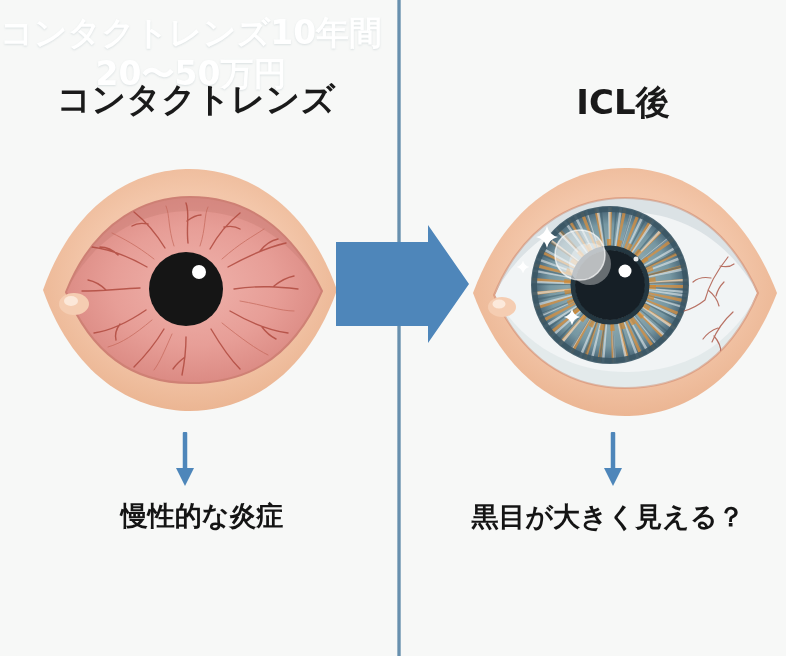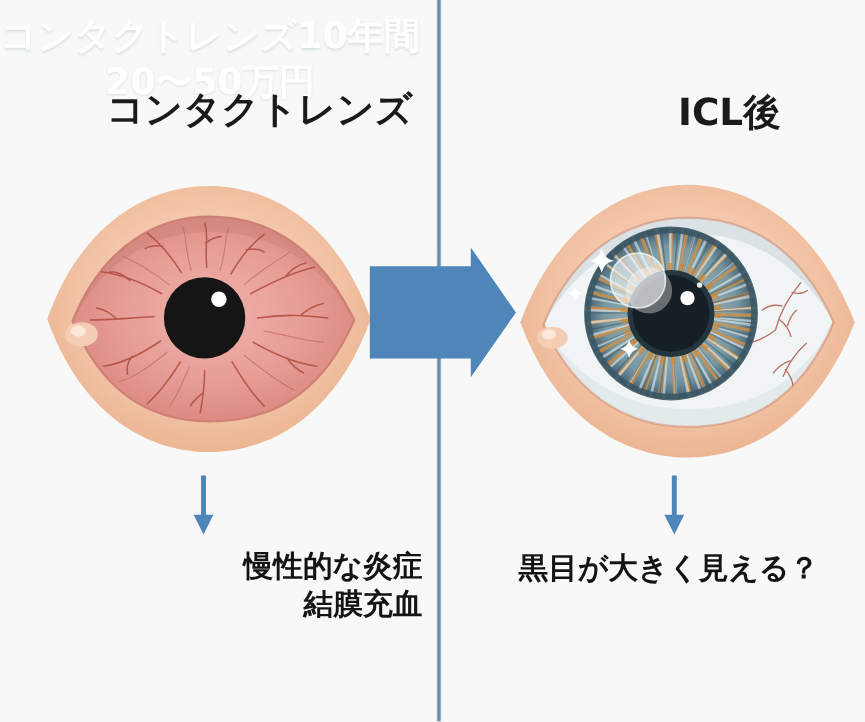--- a/index.html
+++ b/index.html
@@ -18,36 +18,36 @@
   }
   .ghost-title{
     position:absolute;left:0;top:12px;width:382px;z-index:2;
     text-align:center;color:#ffffff;font-weight:bold;
     font-size:33px;line-height:41px;
     text-shadow:0 1px 2px rgba(170,182,188,0.35);
     white-space:nowrap;
   }
   .heading{
     position:absolute;z-index:3;text-align:center;
-    font-size:34px;font-weight:bold;color:#1a1a1a;white-space:nowrap;margin-left:40px;
+    font-size:34px;font-weight:bold;color:#1a1a1a;white-space:nowrap;
   }
   .heading-left{left:0;top:77px;width:392px;}
   .heading-right{left:430px;top:80px;width:386px;}
   .eye-svg{position:absolute;z-index:2;}
   .eye-left{left:38px;top:163px;}
   .eye-right{left:468px;top:162px;}
   .big-arrow{position:absolute;left:336px;top:224px;z-index:4;color:var(--accent,#4e86ba);}
   .down-arrow{position:absolute;z-index:3;color:var(--accent,#4e86ba);}
   .down-arrow-left{left:174px;top:432px;}
   .down-arrow-right{left:602px;top:432px;}
   .caption{
     position:absolute;z-index:3;text-align:center;
     font-size:27px;font-weight:bold;color:#141414;line-height:34px;white-space:nowrap;
   }
-  .caption-left{left:0;top:499px;width:384px;text-align:right;}
+  .caption-left{left:10px;top:499px;width:384px;}
   .caption-right{left:420px;top:500px;width:376px;}
 </style>
 </head>
 <body>
 
 <div id="stage">
 
   <div class="ghost-title">
     <div>コンタクトレンズ10年間</div>
     <div>20〜50万円</div>
@@ -171,17 +171,16 @@
     <rect x="8.75" y="0" width="4.5" height="38" rx="1" fill="currentColor"></rect>
     <path d="M2,36 L11,54 L20,36 Z" fill="currentColor"></path>
   </svg>
   <svg class="down-arrow down-arrow-right" width="22" height="56" viewBox="0 0 22 56">
     <rect x="8.75" y="0" width="4.5" height="38" rx="1" fill="currentColor"></rect>
     <path d="M2,36 L11,54 L20,36 Z" fill="currentColor"></path>
   </svg>
 
   <div class="caption caption-left">
     <div>慢性的な炎症</div>
-    <div>結膜充血</div>
   </div>
   <div class="caption caption-right">黒目が大きく見える？</div>
 
 </div>
 
 </body></html>

